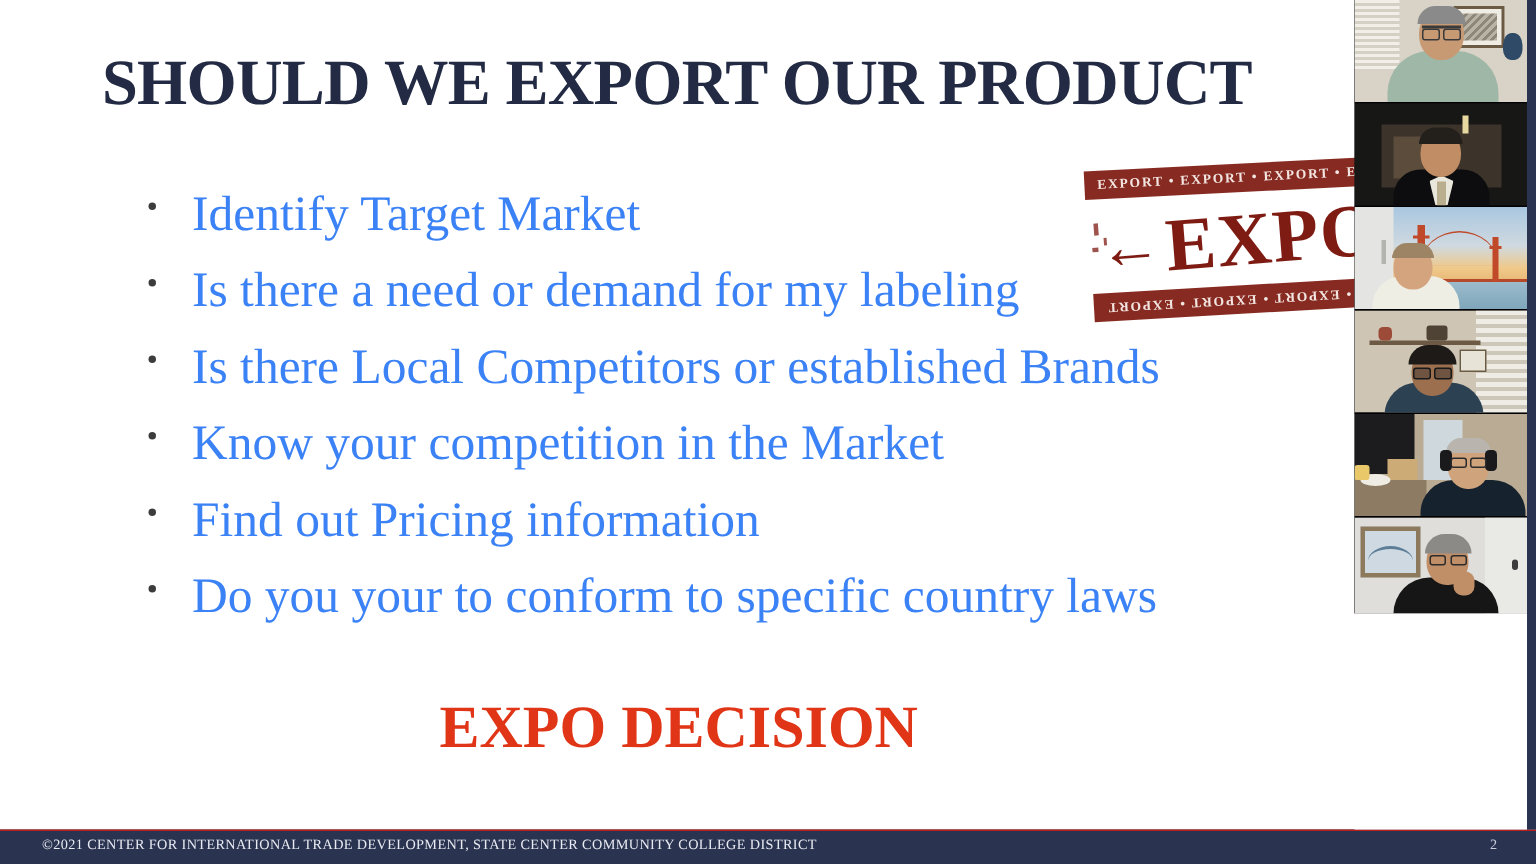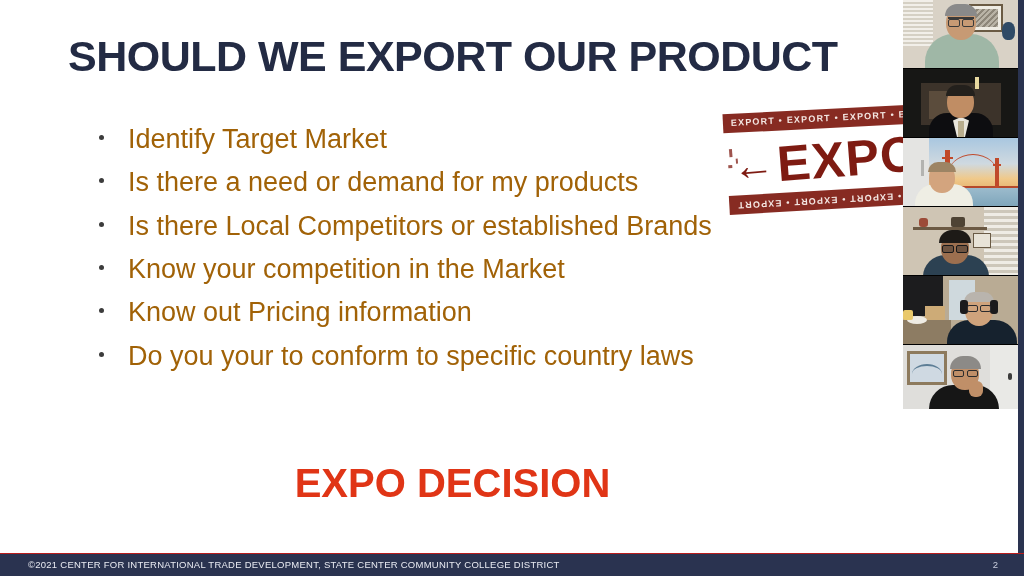--- a/index.html
+++ b/index.html
@@ -19,20 +19,21 @@
     background: #ffffff;
   }
 
   
   #slide {
     position: absolute;
     left: 0; top: 0;
     width: 1024px;
     height: 576px;
     background: #ffffff;
+    font-family: Liberation Serif, serif;
   }
 
   #slide-title {
     position: absolute;
     left: 68px;
     top: 33px;
     width: 980px;
     font-size: 43px;
     font-weight: bold;
     letter-spacing: -0.5px;
@@ -47,22 +48,22 @@
     top: 122px;
     width: 700px;
     list-style: none;
     margin: 0;
     padding: 0;
   }
   #bullet-list li {
     position: relative;
     padding-left: 32px;
     margin: 0 0 8.5px 0;
-    font-size: 27px;
-    color: #a16207;
+    font-size: 33px;
+    color: #3b82f6;
     line-height: 1.29;
     white-space: nowrap;
   }
   #bullet-list li .bullet-dot {
     position: absolute;
     left: 3px;
     top: 13px;
     width: 5px;
     height: 5px;
     border-radius: 50%;
@@ -320,33 +321,33 @@
 
     <div id="slide-title">SHOULD WE EXPORT OUR PRODUCT</div>
 
     <ul id="bullet-list">
       <li>
         <span class="bullet-dot"></span>
         <span>Identify Target Market</span>
       </li>
       <li>
         <span class="bullet-dot"></span>
-        <span>Is there a need or demand for my products</span>
+        <span>Is there a need or demand for my labeling</span>
       </li>
       <li>
         <span class="bullet-dot"></span>
         <span>Is there Local Competitors or established Brands</span>
       </li>
       <li>
         <span class="bullet-dot"></span>
         <span>Know your competition in the Market</span>
       </li>
       <li>
         <span class="bullet-dot"></span>
-        <span>Know out Pricing information</span>
+        <span>Find out Pricing information</span>
       </li>
       <li>
         <span class="bullet-dot"></span>
         <span>Do you your to conform to specific country laws</span>
       </li>
     </ul>
 
     <div id="export-stamp">
       <div class="stamp-band top">EXPORT • EXPORT • EXPORT • EXPORT</div>
       <div class="stamp-main">

